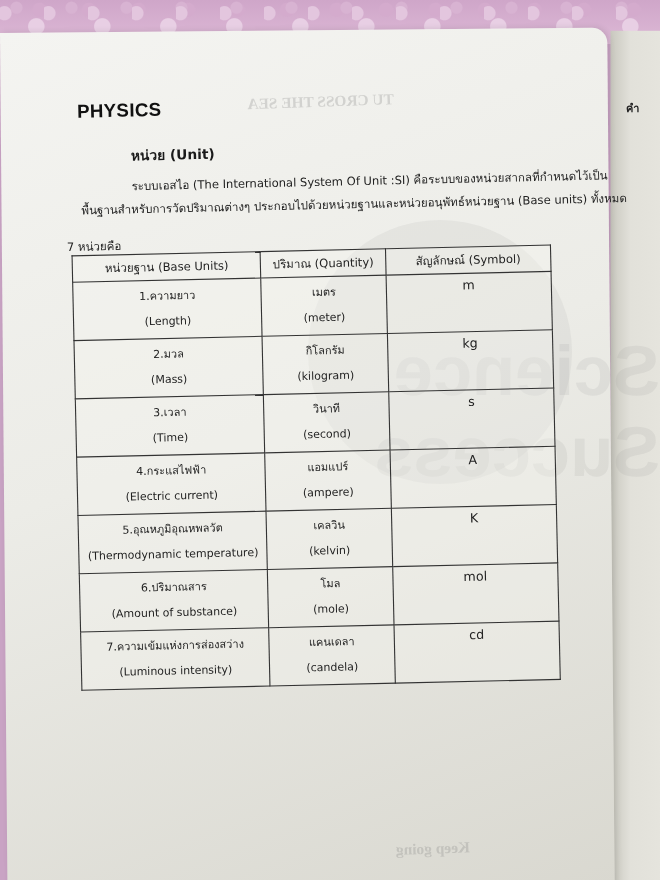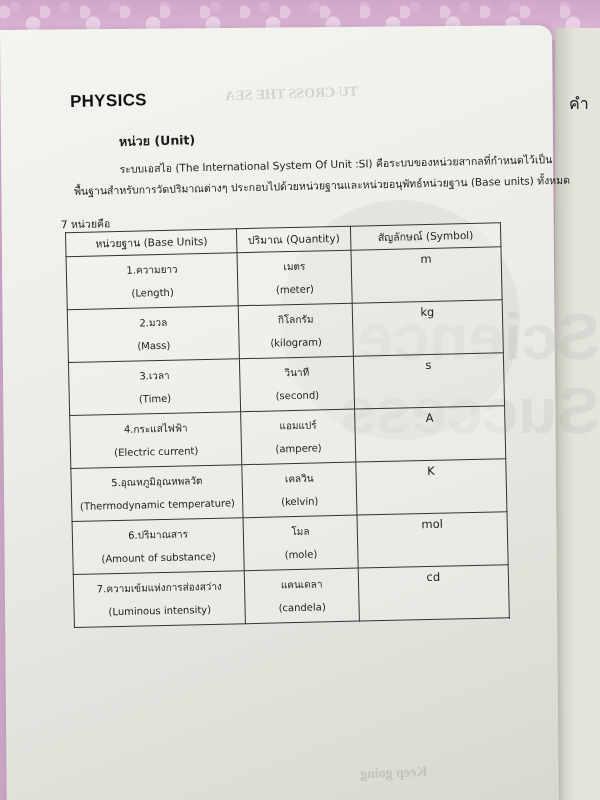--- a/index.html
+++ b/index.html
@@ -23,21 +23,21 @@
     background:linear-gradient(160deg,#f4f4f1 0%, #ecece7 45%, #d9d8d0 100%);
     border-top-right-radius:14px;
     transform:rotate(-0.5deg); transform-origin:0 0;
     box-shadow:2px 0 6px rgba(0,0,0,0.12);
   }
   .next-page {
     position:absolute; left:555px; top:28px; width:60px; height:780px;
     background:linear-gradient(90deg,#c9c8bf,#e2e1da 30%,#e7e6df);
   }
   .next-page .word {
-    position:absolute; left:14px; top:63px; font-size:16px; font-weight:normal; color:#222;
+    position:absolute; left:14px; top:63px; font-size:10px; font-weight:bold; color:#222;
   }
   .watermark {
     position:absolute; left:280px; top:200px; width:240px; height:240px;
     border-radius:50%; background:rgba(160,160,160,0.12);
   }
   .watermark-text {
     position:absolute; left:330px; top:300px; font-size:64px; font-weight:bold;
     color:rgba(140,140,140,0.12); transform:scaleX(-1);
     font-family:"Liberation Sans", sans-serif;
   }

